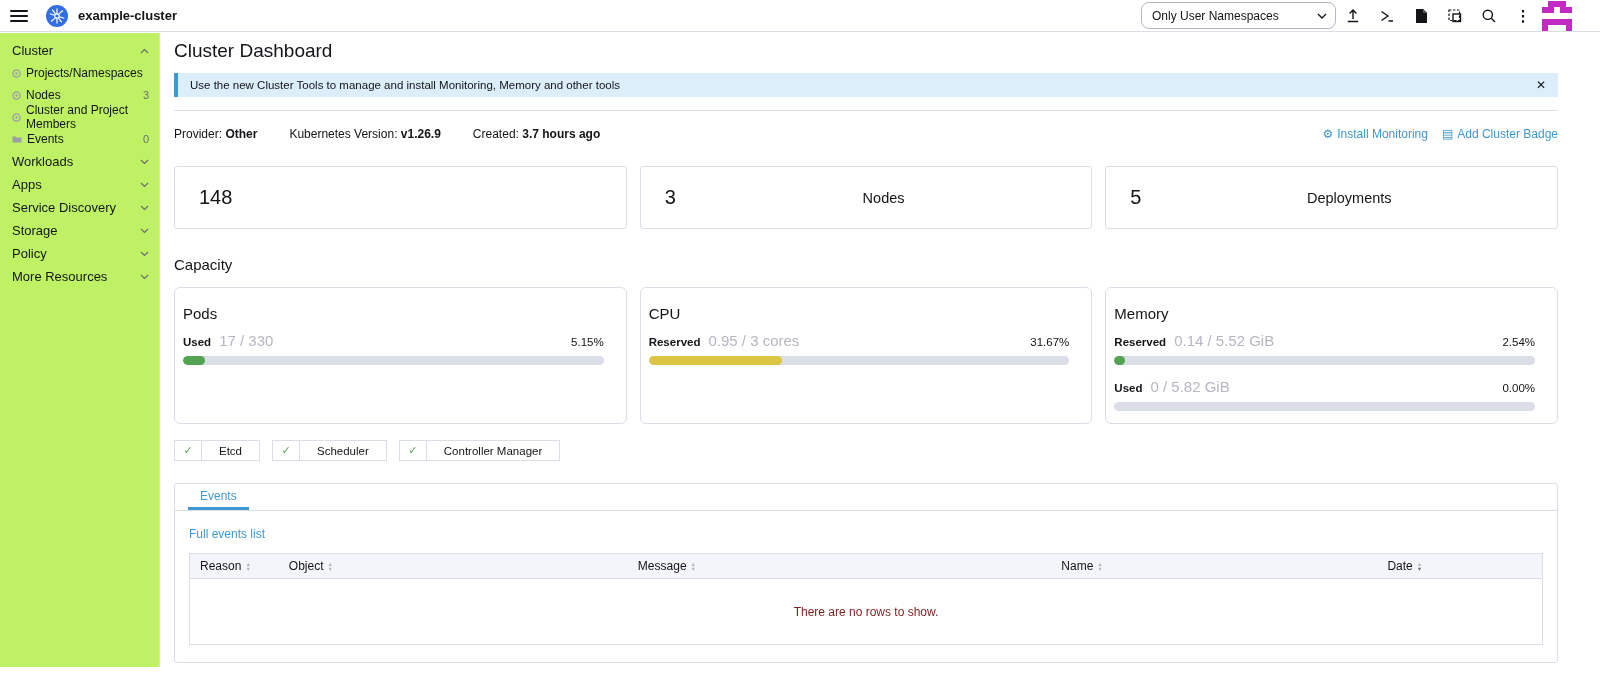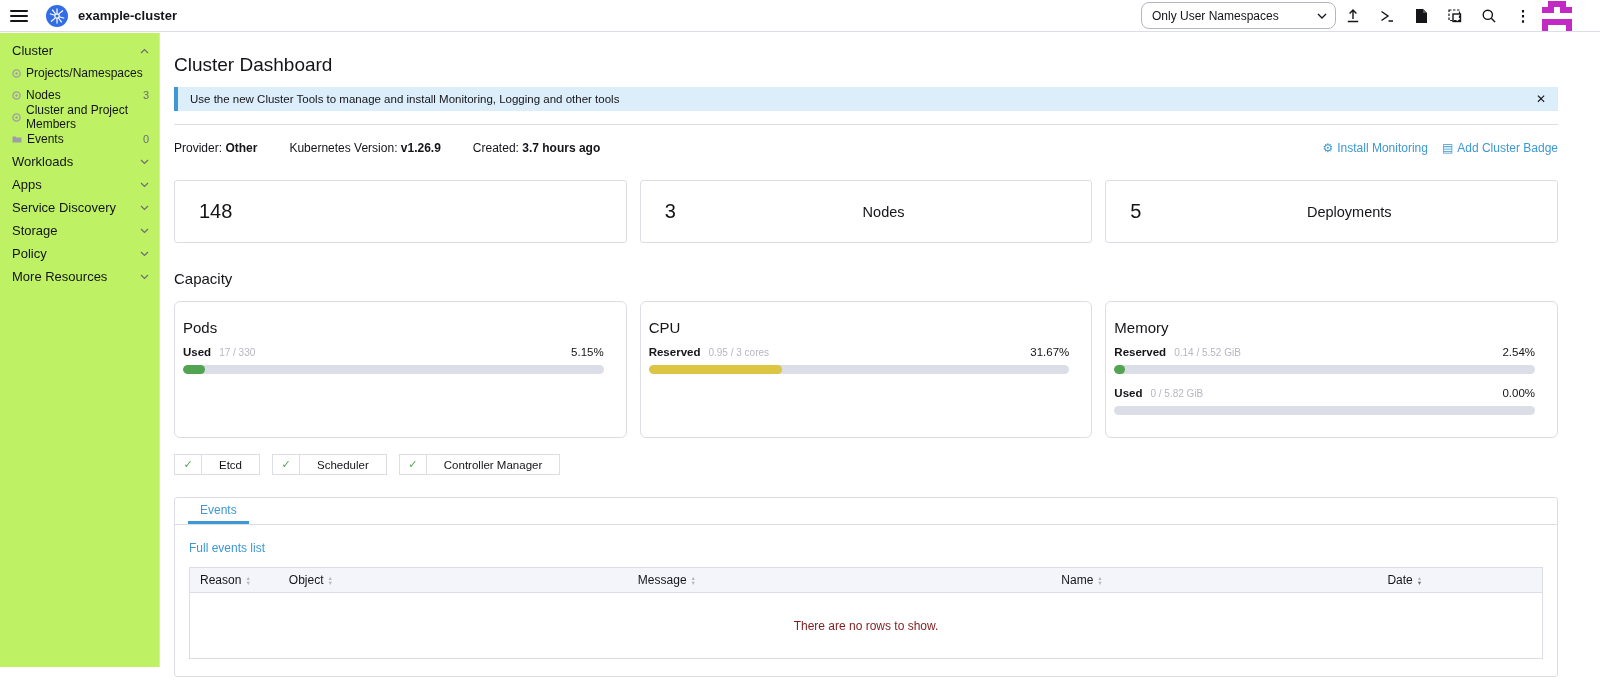--- a/index.html
+++ b/index.html
@@ -29,21 +29,21 @@
   .side-group { height:23px; display:flex; align-items:center; padding:0 10px 0 12px;
     font-size:13px; cursor:pointer; }
   .side-group .chev { margin-left:auto; }
   .side-item { height:22px; display:flex; align-items:center; padding:0 10px 0 12px;
     font-size:12px; cursor:pointer; }
   .side-item .mini-icon { margin-right:5px; display:flex; }
   .side-item .count { margin-left:auto; font-size:11px; color:#6c6c76; }
   .chev svg { display:block; }
 
   
-  .main { position:absolute; top:33px; left:160px; width:1440px; height:648px;
+  .main { position:absolute; top:19px; left:160px; width:1440px; height:648px;
     padding:0 42px 0 14px; }
   .page-title { margin-top:21px; font-size:19px; font-weight:500; }
   .banner { margin-top:11px; height:24px; background:#dceefa; border-left:4px solid #3d98d3;
     display:flex; align-items:center; padding:0 12px; font-size:11.5px; }
   .banner-close { margin-left:auto; font-size:12px; color:#141419; cursor:pointer; }
   hr.divider { border:none; border-top:1px solid #dcdee7; margin-top:13px; }
   .meta-row { margin-top:16px; display:flex; align-items:center; font-size:12px; }
   .meta-pair { margin-right:32px; }
   .meta-pair b { font-weight:700; }
   .meta-links { margin-left:auto; display:flex; align-items:center; gap:14px; }
@@ -58,21 +58,21 @@
   .stat-label { flex:1; text-align:center; font-size:14.5px; }
 
   
   .capacity-heading { margin-top:27px; font-size:15px; font-weight:500; }
   .cap-row { margin-top:14px; display:flex; gap:13px; }
   .cap-card { flex:1; height:137px; border:1px solid #dcdee7; border-radius:6px;
     padding:17px 22px 0 8px; background:#fff; }
   .cap-title { font-size:15px; }
   .gauge-top { margin-top:10px; display:flex; align-items:baseline; font-size:11.5px; }
   .gauge-label { font-weight:700; }
-  .gauge-fraction { margin-left:8px; font-size:10px; color:#b6b6c2; }
+  .gauge-fraction { margin-left:8px; font-size:15px; color:#b6b6c2; }
   .gauge-percent { margin-left:auto; }
   .gauge-track { margin-top:7px; height:9px; border-radius:5px; background:#dcdee7; overflow:hidden; }
   .gauge-fill { height:100%; border-radius:5px; }
 
   
   .badge-row { margin-top:16px; display:flex; gap:12px; }
   .badge { display:inline-flex; align-items:stretch; border:1px solid #dcdee7; height:21px; background:#fff; }
   .badge-check { width:27px; display:flex; align-items:center; justify-content:center;
     border-right:1px solid #dcdee7; color:#52a352; font-size:11px; }
   .badge-label { display:flex; align-items:center; padding:0 17px; font-size:11.5px; }
@@ -259,21 +259,21 @@
           <polyline points="1,1 4.5,4.5 8,1" fill="none" stroke="#6c6c76" stroke-width="1.2"></polyline>
         </svg>
       </span>
   </div>
 </nav>
 
 <main class="main">
   <h1 class="page-title">Cluster Dashboard</h1>
 
   <div class="banner">
-    <span>Use the new Cluster Tools to manage and install Monitoring, Logging and other tools</span>
+    <span>Use the new Cluster Tools to manage and install Monitoring, Memory and other tools</span>
     <span class="banner-close">✕</span>
   </div>
 
   <hr class="divider">
 
   <div class="meta-row">
     <span class="meta-pair"><span>Provider:</span> <b>Other</b></span>
     <span class="meta-pair"><span>Kubernetes Version:</span> <b>v1.26.9</b></span>
     <span class="meta-pair"><span>Created:</span> <b>3.7 hours ago</b></span>
     <span class="meta-links">

